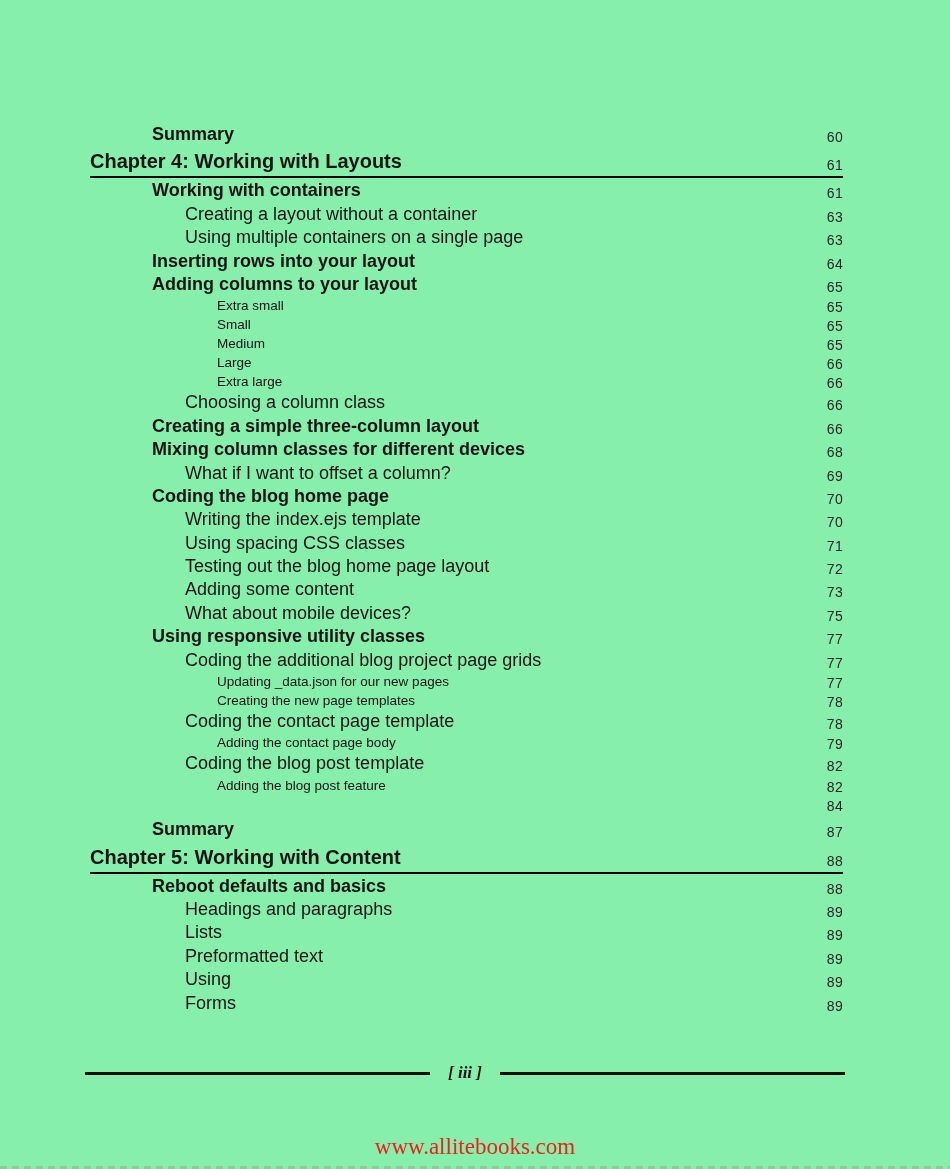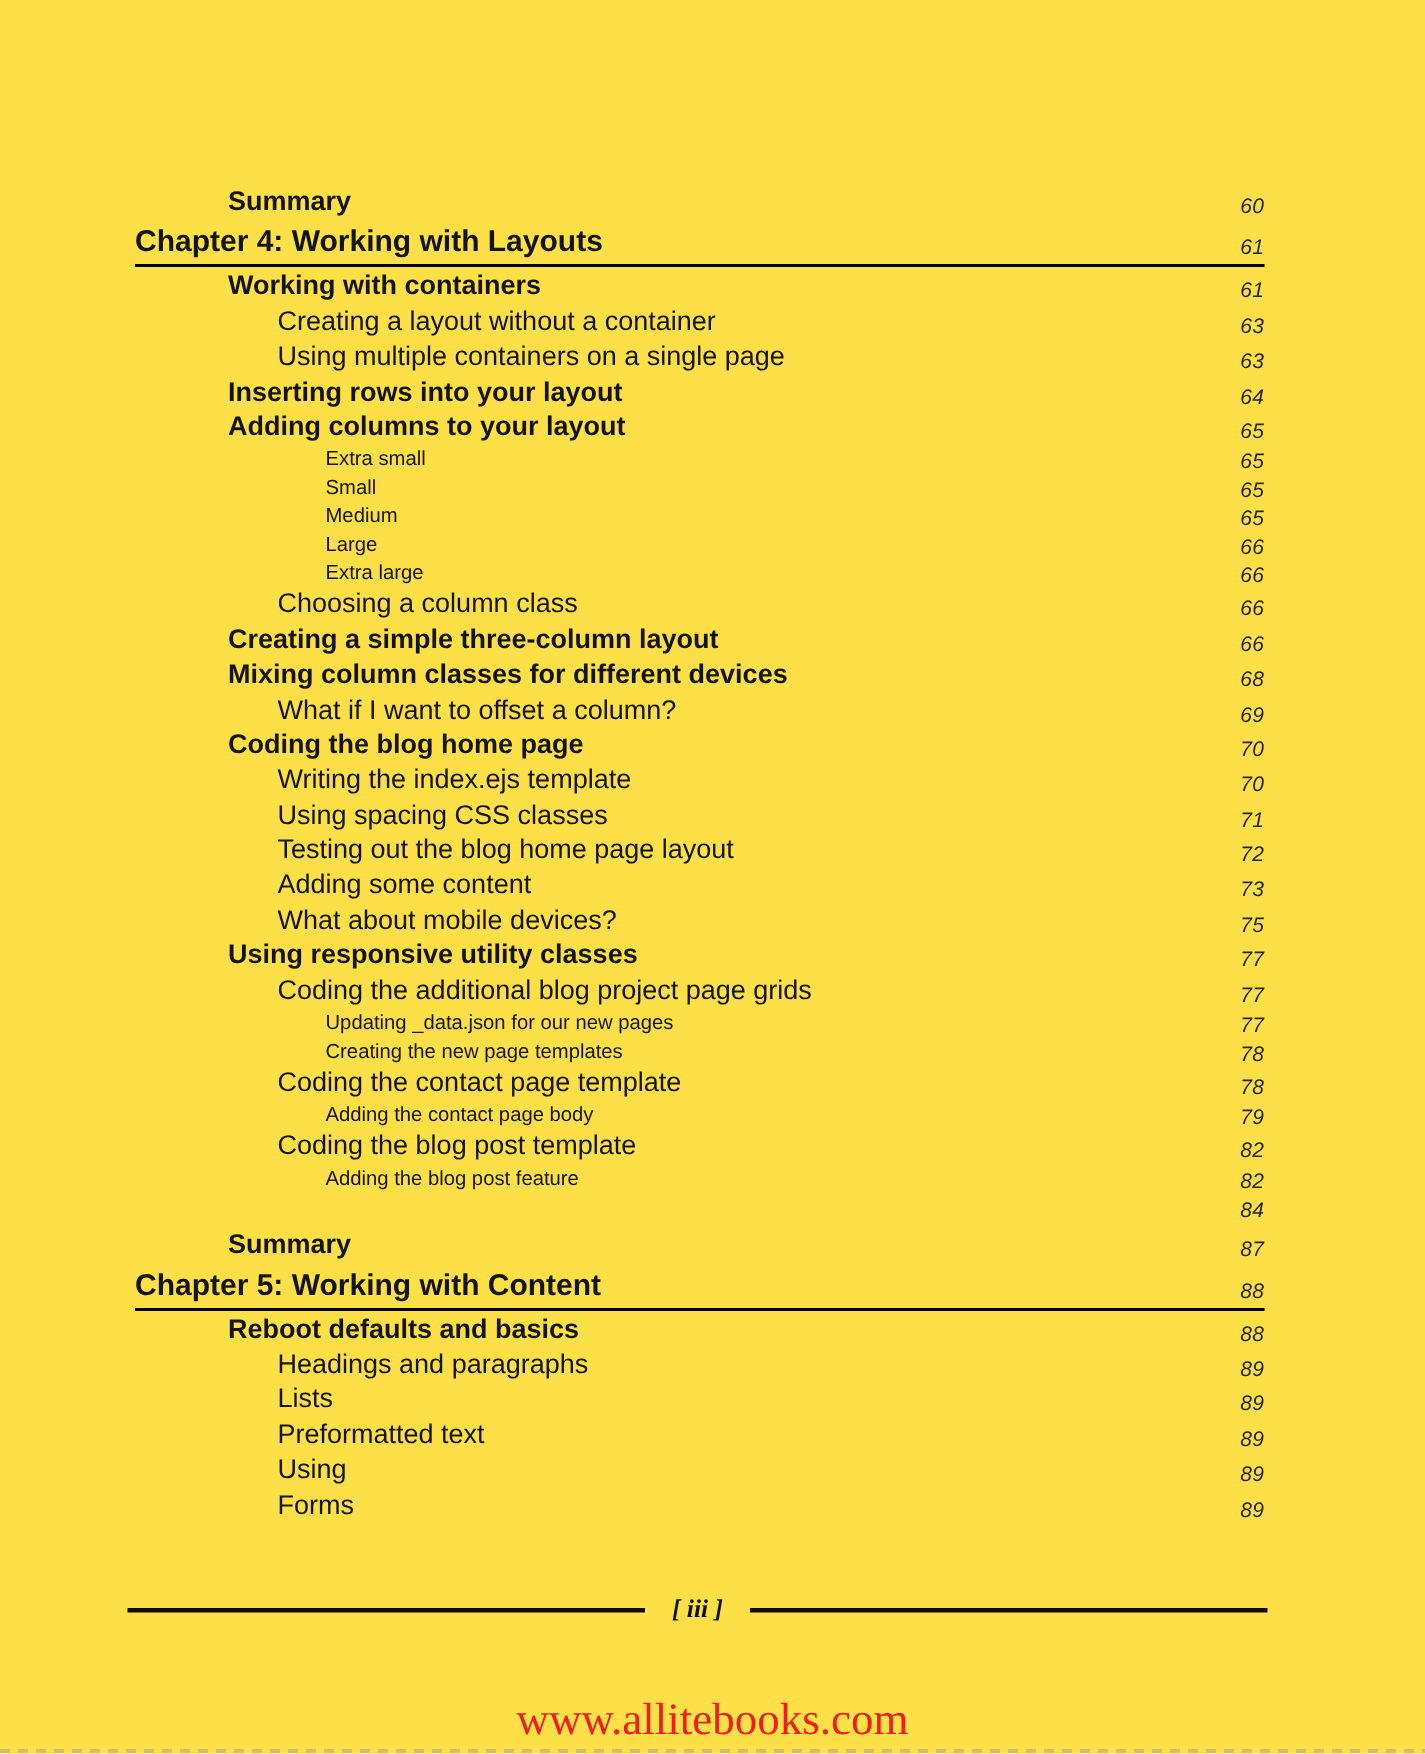--- a/index.html
+++ b/index.html
@@ -1,19 +1,19 @@
 <!DOCTYPE html>
 <html><head>
 <meta charset="utf-8">
 <style>
   html,body{margin:0;padding:0;background:#ffffff;}
   #page{
     position:relative;
     width:950px;height:1169px;
-    background:#fde047;
+    background:#86efac;
     overflow:hidden;
     font-family:"Liberation Sans", sans-serif;
     color:#141414;
   }
   
   #toc{
     position:absolute;
     top:124px;left:90px;right:107px;
   }
   .row{
@@ -25,21 +25,20 @@
   .row .label{flex:0 0 auto;}
   .row .leader{flex:1 1 auto;}
   .row .page{
     flex:0 0 auto;
     font-size:14px;
     font-weight:400;
     color:#262626;
     position:relative;
     top:2px;
     letter-spacing:.3px;
-    font-style:italic;
   }
   .l1,.l2{height:23.4px;font-size:18px;}
   .l1{font-weight:700;padding-left:62px;}
   .l2{font-weight:400;padding-left:95px;}
   .l3{height:19px;font-size:13.5px;padding-left:127px;}
   .chapter{
     height:31px;
     font-size:20px;
     font-weight:700;
     padding-top:3px;
@@ -66,21 +65,21 @@
     font-size:17px;
     font-weight:600;
     color:#101010;
   }
   
   #watermark{
     position:absolute;
     top:1134px;left:0;right:0;
     text-align:center;
     font-family:"Liberation Serif", serif;
-    font-size:30px;
+    font-size:23px;
     line-height:26px;
     font-weight:400;
   }
   
   #bottom-edge{
     position:absolute;
     bottom:0;left:0;right:0;
     height:3px;
     background:repeating-linear-gradient(90deg,
       rgba(160,150,130,0.45) 0 7px,

